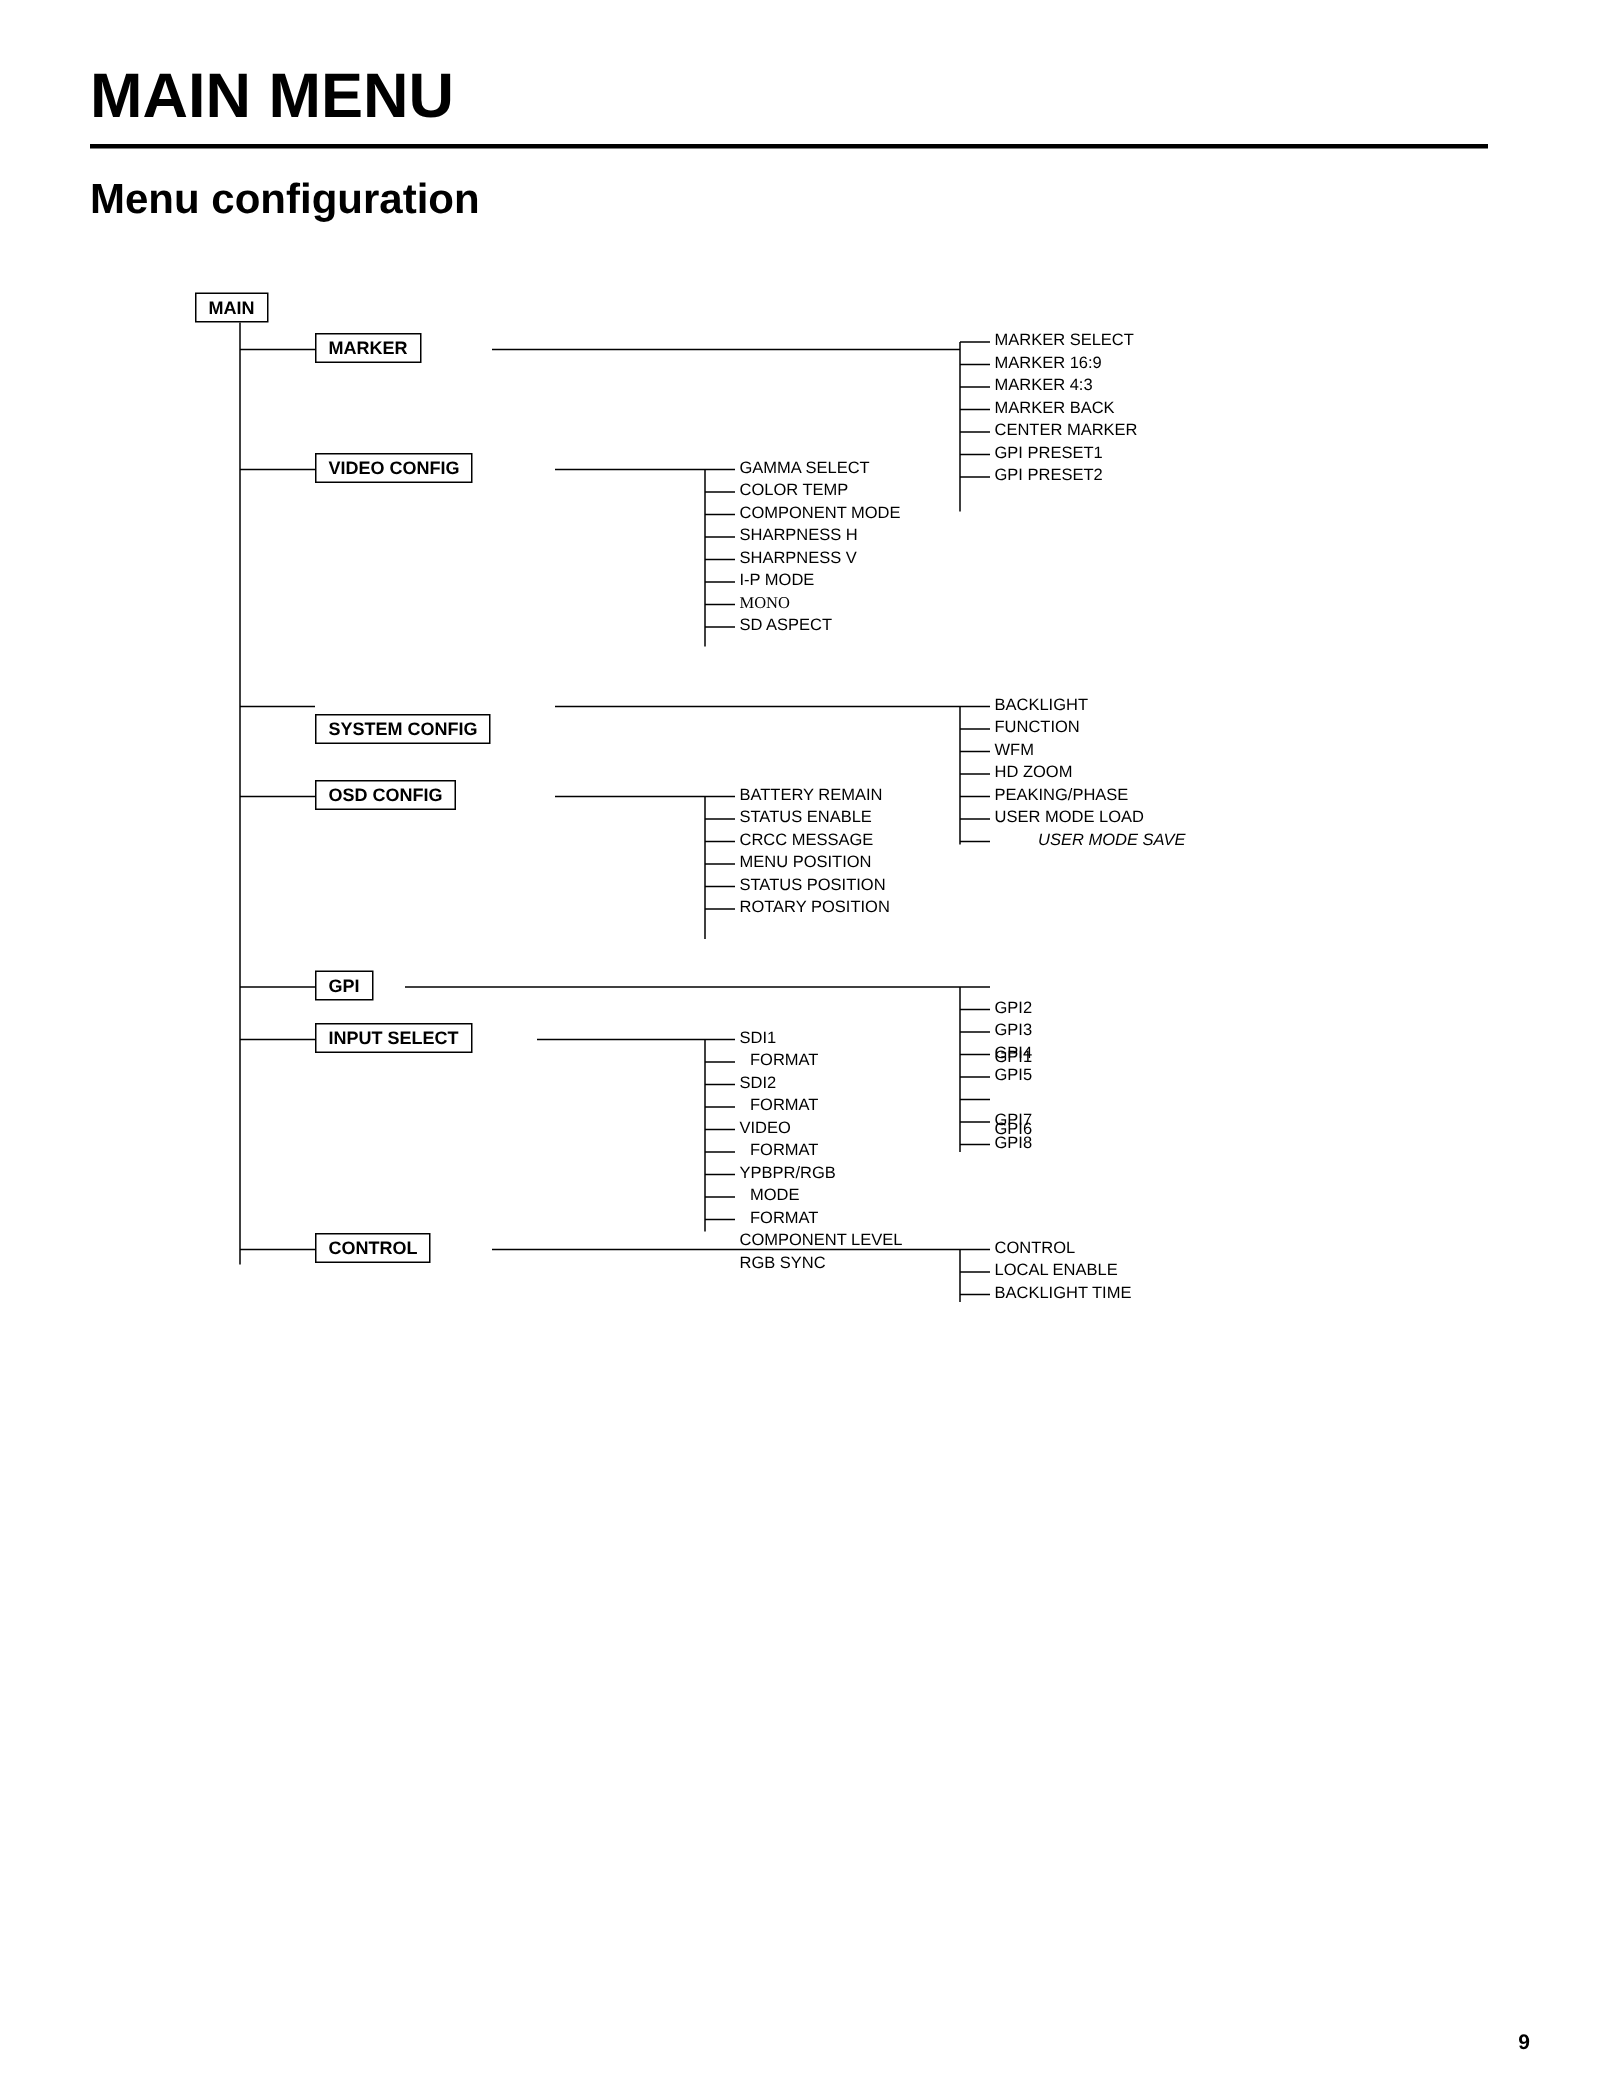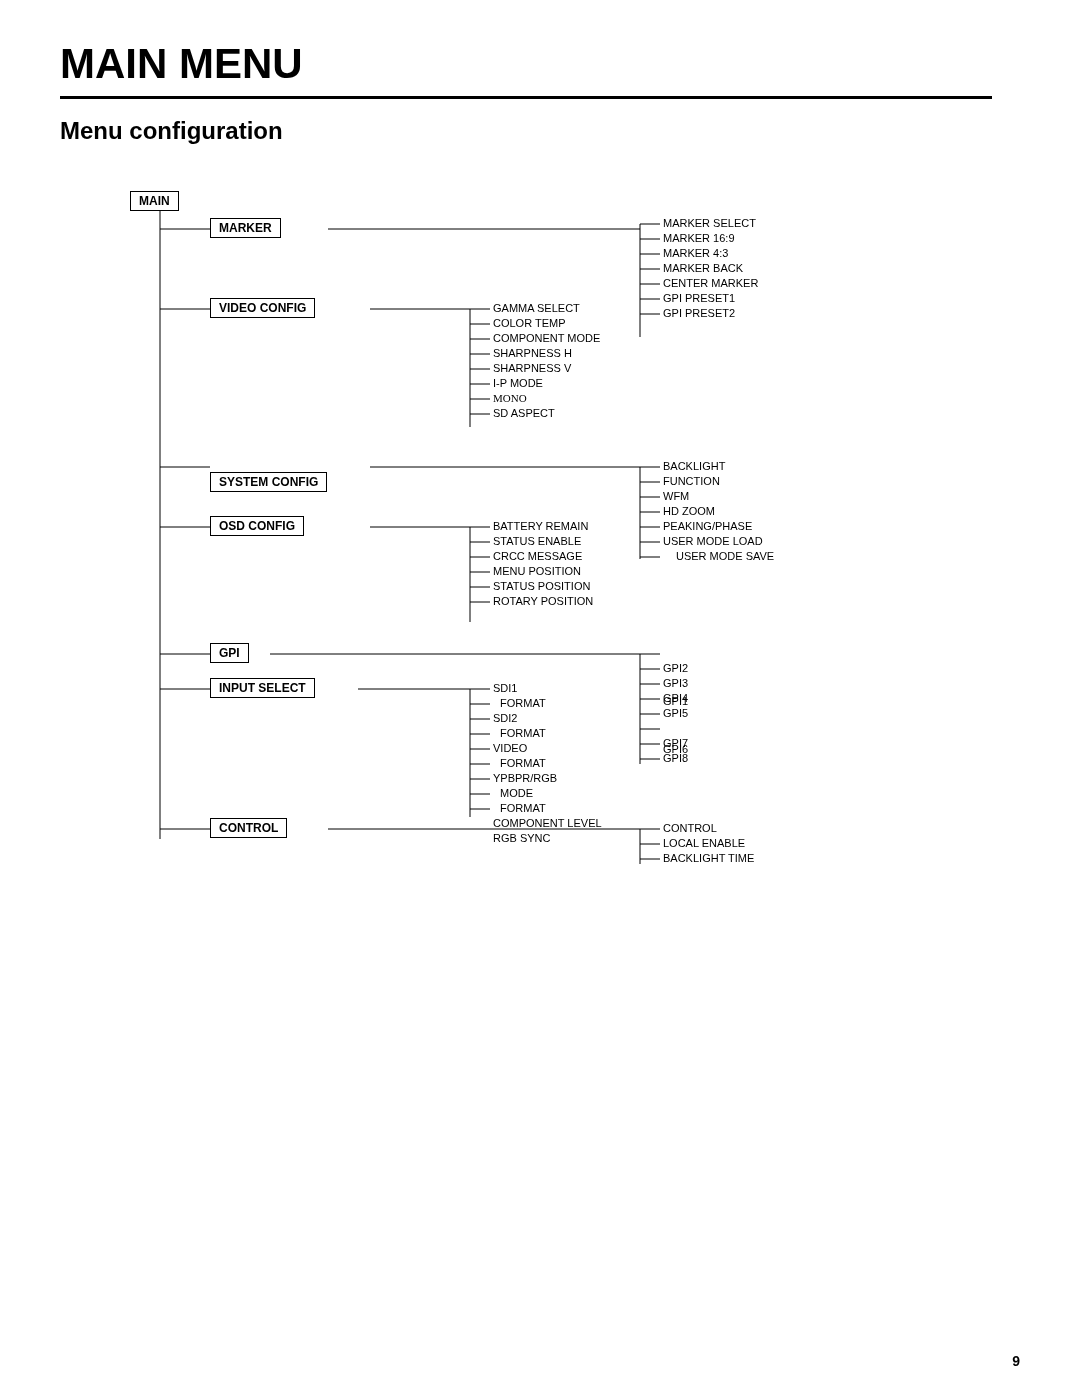--- a/index.html
+++ b/index.html
@@ -15,21 +15,21 @@
     }
     .main-title {
       font-size: 42px;
       font-weight: bold;
       color: #000;
       border-bottom: 3px solid #000;
       padding-bottom: 8px;
       margin-bottom: 18px;
     }
     .sub-title {
-      font-size: 24px;
+      font-size: 28px;
       font-weight: bold;
       color: #000;
       margin-bottom: 24px;
     }
     
     .diagram {
       position: relative;
       width: 900px;
       margin-left: 20px;
     }
@@ -241,21 +241,21 @@
     <div class="el lbl" style="left:413px; top:208px;">I-P MODE</div>
     <div class="el lbl" style="left:413px; top:223px;font-family:Liberation Serif, serif;">MONO</div>
     <div class="el lbl" style="left:413px; top:238px;">SD ASPECT</div>
 
     <div class="el lbl" style="left:583px; top:291px;">BACKLIGHT</div>
     <div class="el lbl" style="left:583px; top:306px;">FUNCTION</div>
     <div class="el lbl" style="left:583px; top:321px;">WFM</div>
     <div class="el lbl" style="left:583px; top:336px;">HD ZOOM</div>
     <div class="el lbl" style="left:583px; top:351px;">PEAKING/PHASE</div>
     <div class="el lbl" style="left:583px; top:366px;">USER MODE LOAD</div>
-    <div class="el lbl" style="left:596px; top:381px;">USER MODE SAVE</div>
+    <div class="el lbl" style="left:612px; top:381px;font-style:italic;">USER MODE SAVE</div>
 
     <div class="el lbl" style="left:413px; top:351px;">BATTERY REMAIN</div>
     <div class="el lbl" style="left:413px; top:366px;">STATUS ENABLE</div>
     <div class="el lbl" style="left:413px; top:381px;">CRCC MESSAGE</div>
     <div class="el lbl" style="left:413px; top:396px;">MENU POSITION</div>
     <div class="el lbl" style="left:413px; top:411px;">STATUS POSITION</div>
     <div class="el lbl" style="left:413px; top:426px;">ROTARY POSITION</div>
 
     <div class="el lbl" style="left:583px; top:478px;margin-top:48px;">GPI1</div>
     <div class="el lbl" style="left:583px; top:493px;">GPI2</div>

